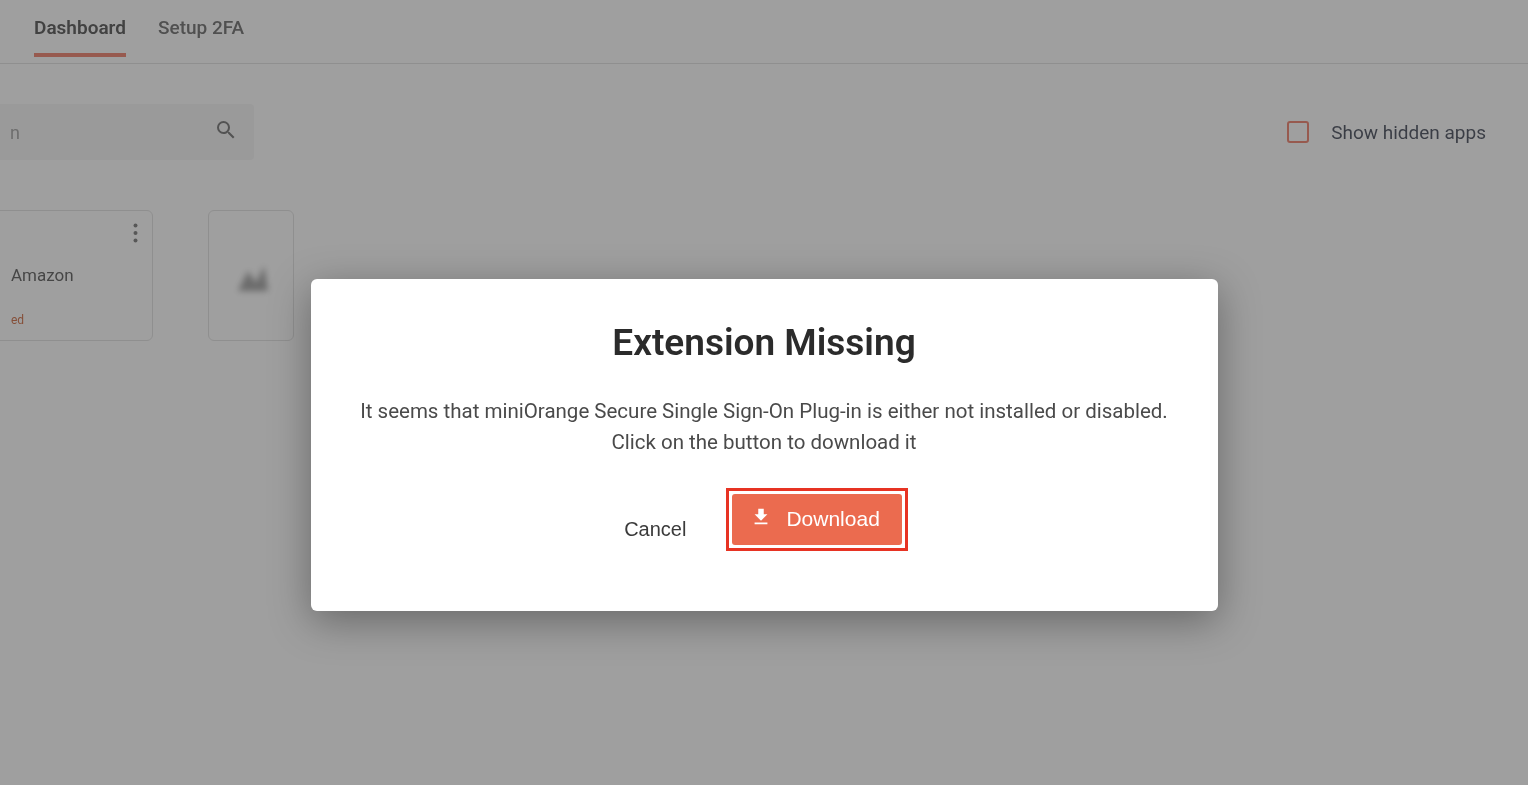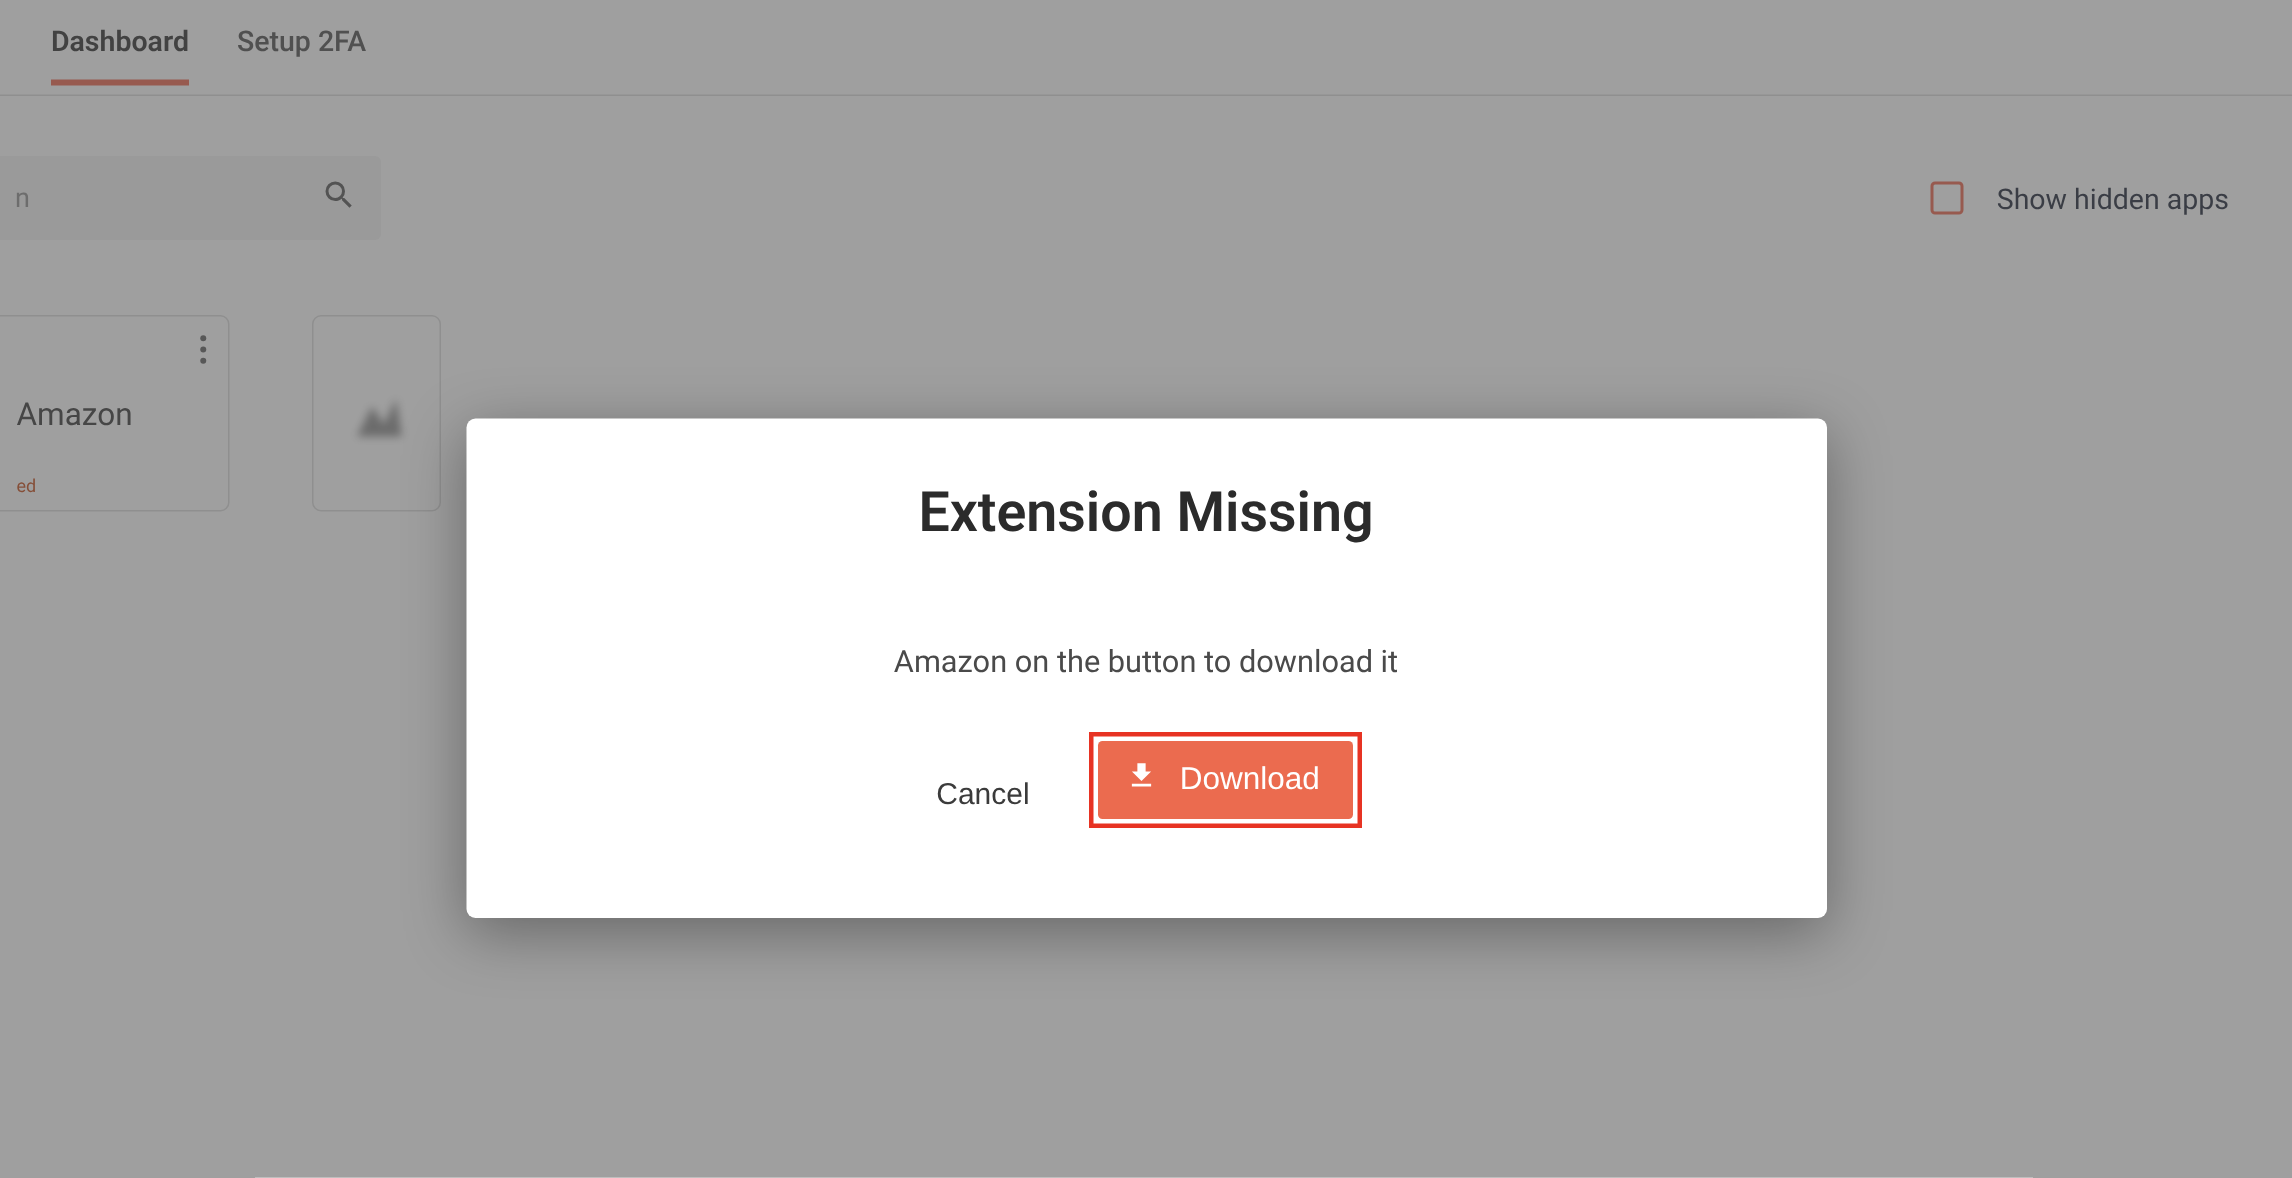--- a/index.html
+++ b/index.html
@@ -105,21 +105,21 @@
       position: absolute;
       top: 12px;
       right: 14px;
       color: #555;
       cursor: pointer;
       font-size: 20px;
       line-height: 0.5;
     }
     .app-card .card-title {
       margin-top: 40px;
-      font-size: 21px;
+      font-size: 17px;
       color: #2b2b2b;
     }
     .app-card .card-sub {
       margin-top: 28px;
       font-size: 12px;
       color: #c2410c;
     }
     .app-card.partial {
       width: 86px;
       overflow: hidden;
@@ -244,22 +244,22 @@
             <path d="M10 40 L20 20 L28 32 L36 15 L40 40 Z" fill="#333"></path>
           </svg>
       </div>
     </div>
   </div>
 
   <div class="overlay">
     <div class="modal">
       <div class="modal-title">Extension Missing</div>
       <div class="modal-message">
-        <br>
-        <span>Amazon on the button to download it</span>
+        <span>It seems that miniOrange Secure Single Sign-On Plug-in is either not installed or disabled.</span><br>
+        <span>Click on the button to download it</span>
       </div>
       <div class="modal-actions">
         <button class="cancel-btn">Cancel</button>
         <span class="download-wrap">
           <button class="download-btn">
             <span>
               <svg width="22" height="22" viewBox="0 0 24 24">
                   <path d="M19 9h-4V3H9v6H5l7 7 7-7zM5 18v2h14v-2H5z"></path>
                 </svg>
             </span>

